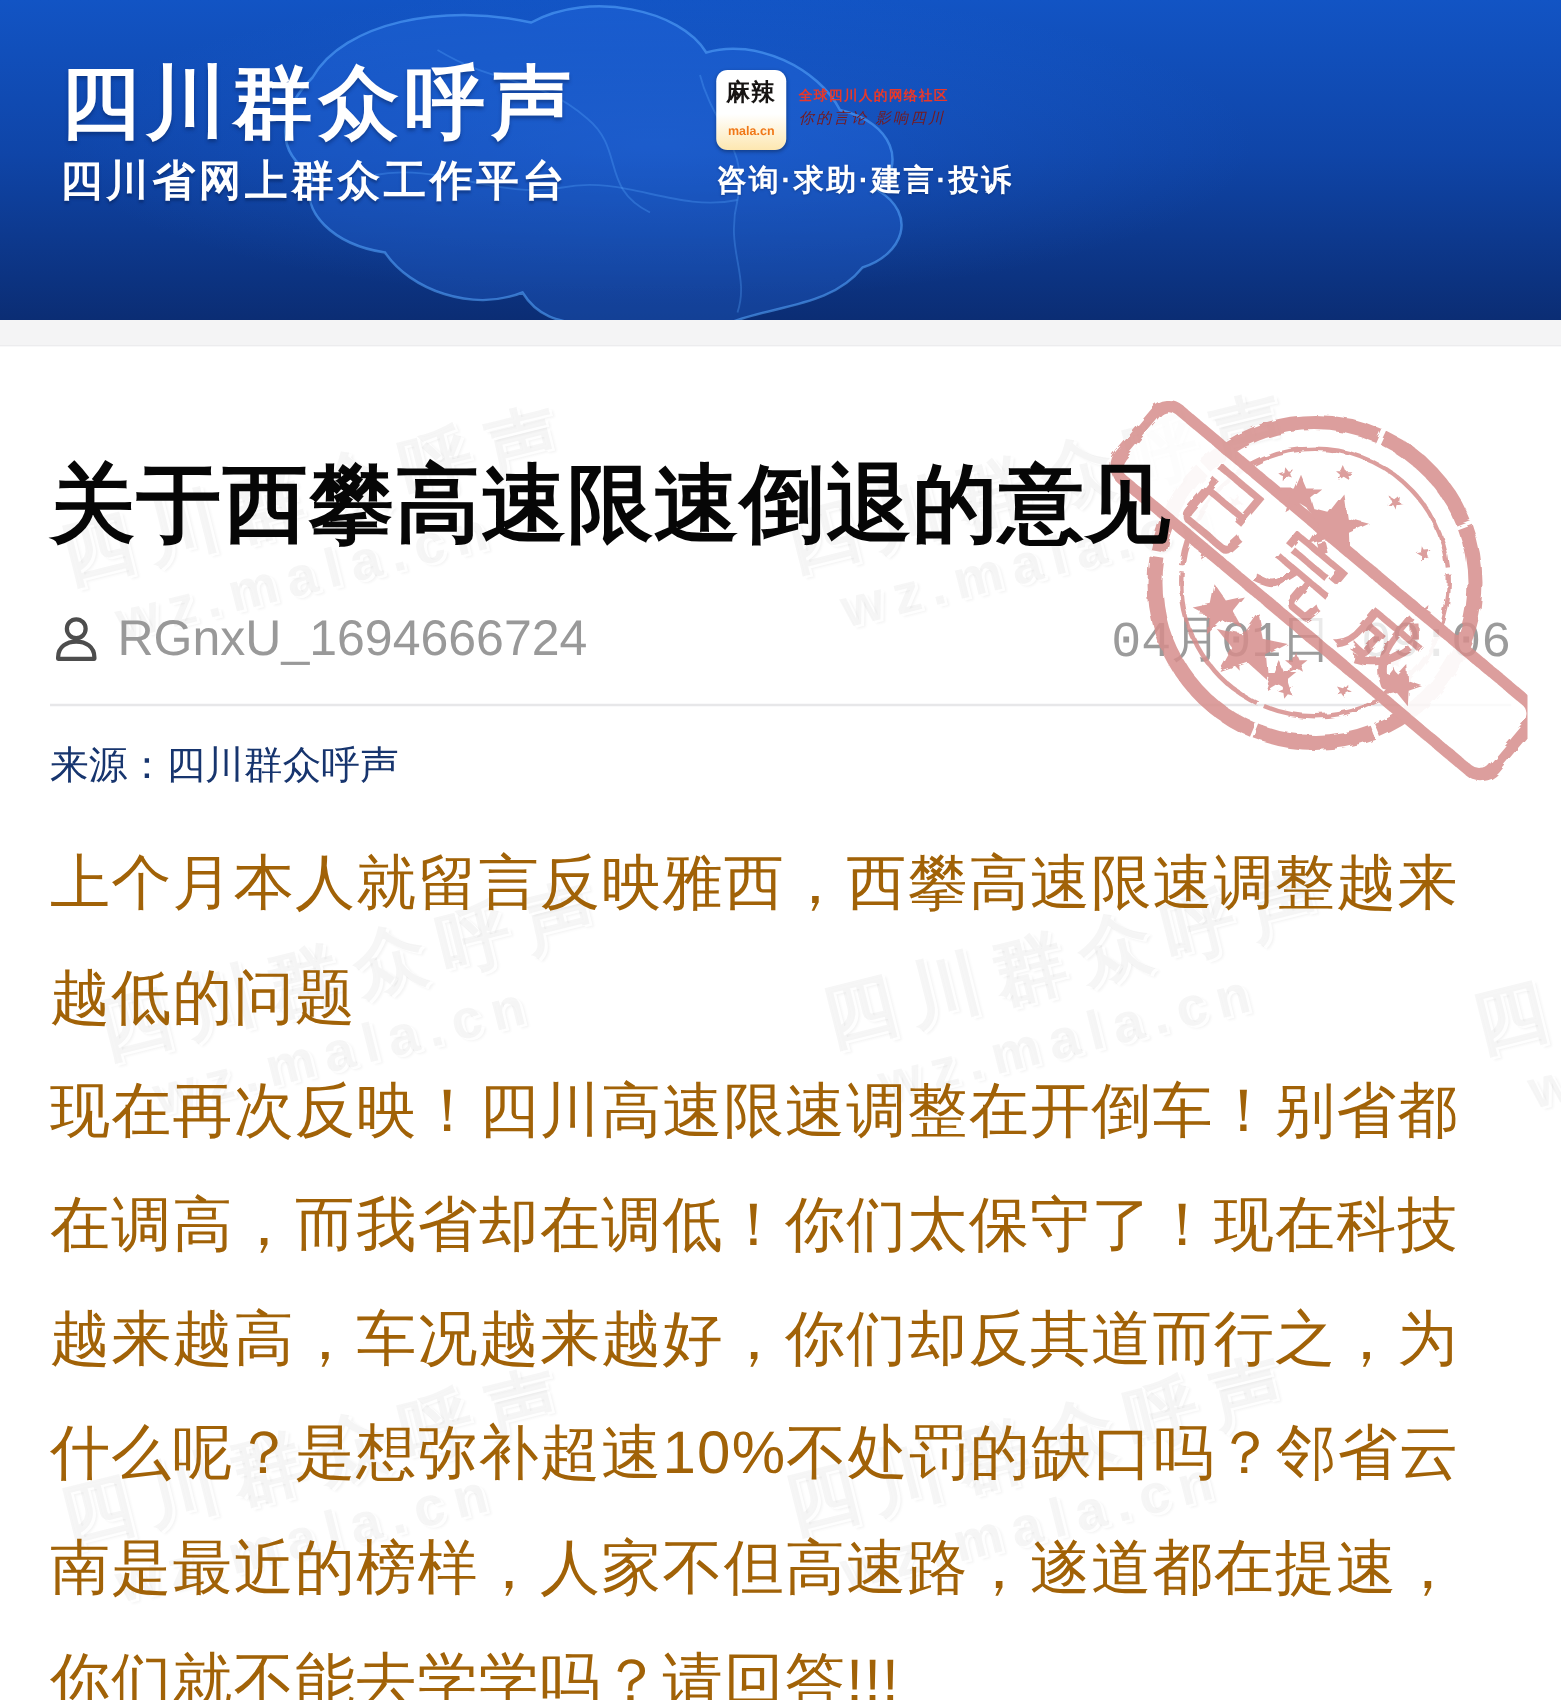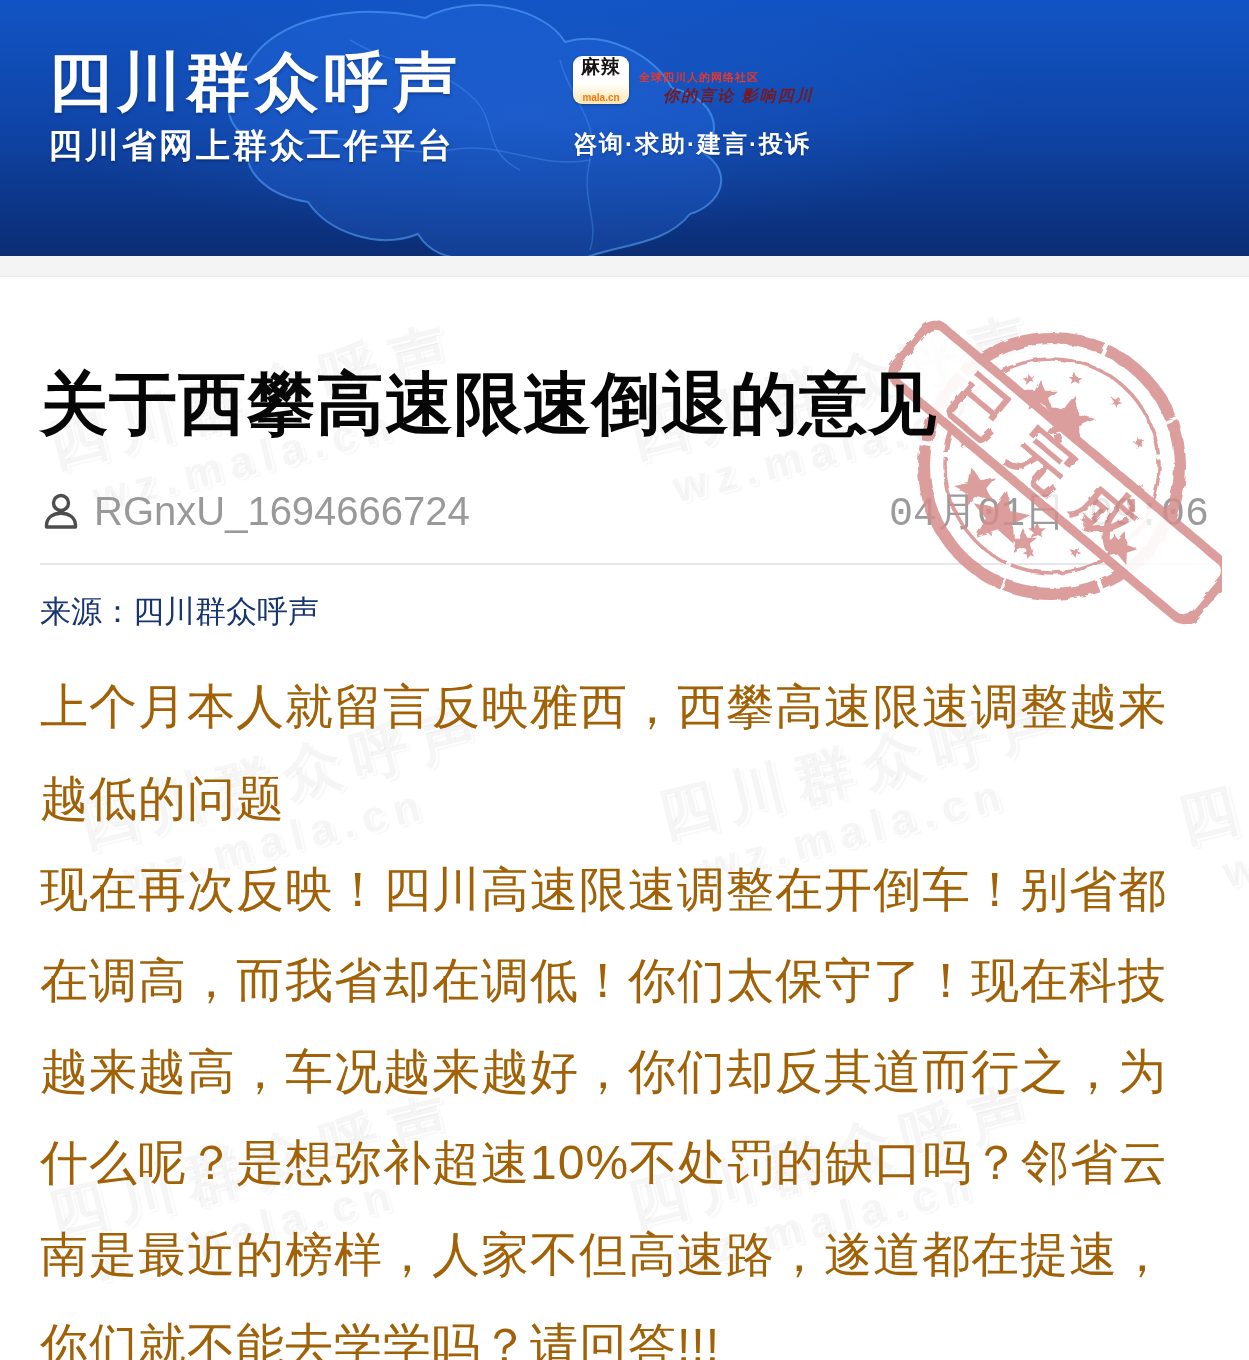--- a/index.html
+++ b/index.html
@@ -23,29 +23,29 @@
   .site-title{
     font-size:64px;font-weight:900;letter-spacing:5px;line-height:1;
     text-shadow:0 2px 3px rgba(0,20,60,.35);
   }
   .site-subtitle{
     margin-top:14px;font-size:34px;font-weight:800;letter-spacing:3px;line-height:1;
     text-shadow:0 2px 2px rgba(0,20,60,.35);
   }
   .mala-block{position:absolute;left:573px;top:56px;display:flex;}
   .mala-logo{
-    width:56px;height:48px;background:linear-gradient(180deg,#ffffff 55%,#fde7b0 100%);
+    width:56px;height:64px;background:linear-gradient(180deg,#ffffff 55%,#fde7b0 100%);
     border-radius:9px;display:flex;flex-direction:column;align-items:center;justify-content:center;
     box-shadow:0 1px 3px rgba(0,0,0,.3);
   }
   .mala-zh{font-size:19px;font-weight:900;color:#171413;line-height:1;letter-spacing:1px;}
   .mala-cn{font-size:10px;font-weight:800;color:#f07818;line-height:1;margin-top:17px;}
   .mala-tags{margin-left:10px;padding-top:16px;}
   .tag-red{font-size:11px;font-weight:800;color:#e8382a;letter-spacing:1px;line-height:1;}
-  .tag-script{font-size:16px;font-weight:700;color:#77191c;font-style:italic;letter-spacing:2px;margin-top:5px;line-height:1;margin-left:24px;}
+  .tag-script{font-size:12px;font-weight:400;color:#77191c;font-style:italic;letter-spacing:2px;margin-top:5px;line-height:1;}
   .services{
     position:absolute;left:573px;top:128px;color:#fff;font-size:24px;font-weight:800;letter-spacing:2px;
     text-shadow:0 1px 2px rgba(0,20,60,.35);
   }
   
   .strip{position:absolute;left:0;top:256px;width:1249px;height:20px;background:#f4f4f5;border-bottom:1px solid #ececee;}
   
   .wm-layer{position:absolute;left:0;top:276px;width:1249px;height:1084px;z-index:0;pointer-events:none;overflow:hidden;}
   .wm{
     position:absolute;transform:rotate(-14deg);white-space:nowrap;

